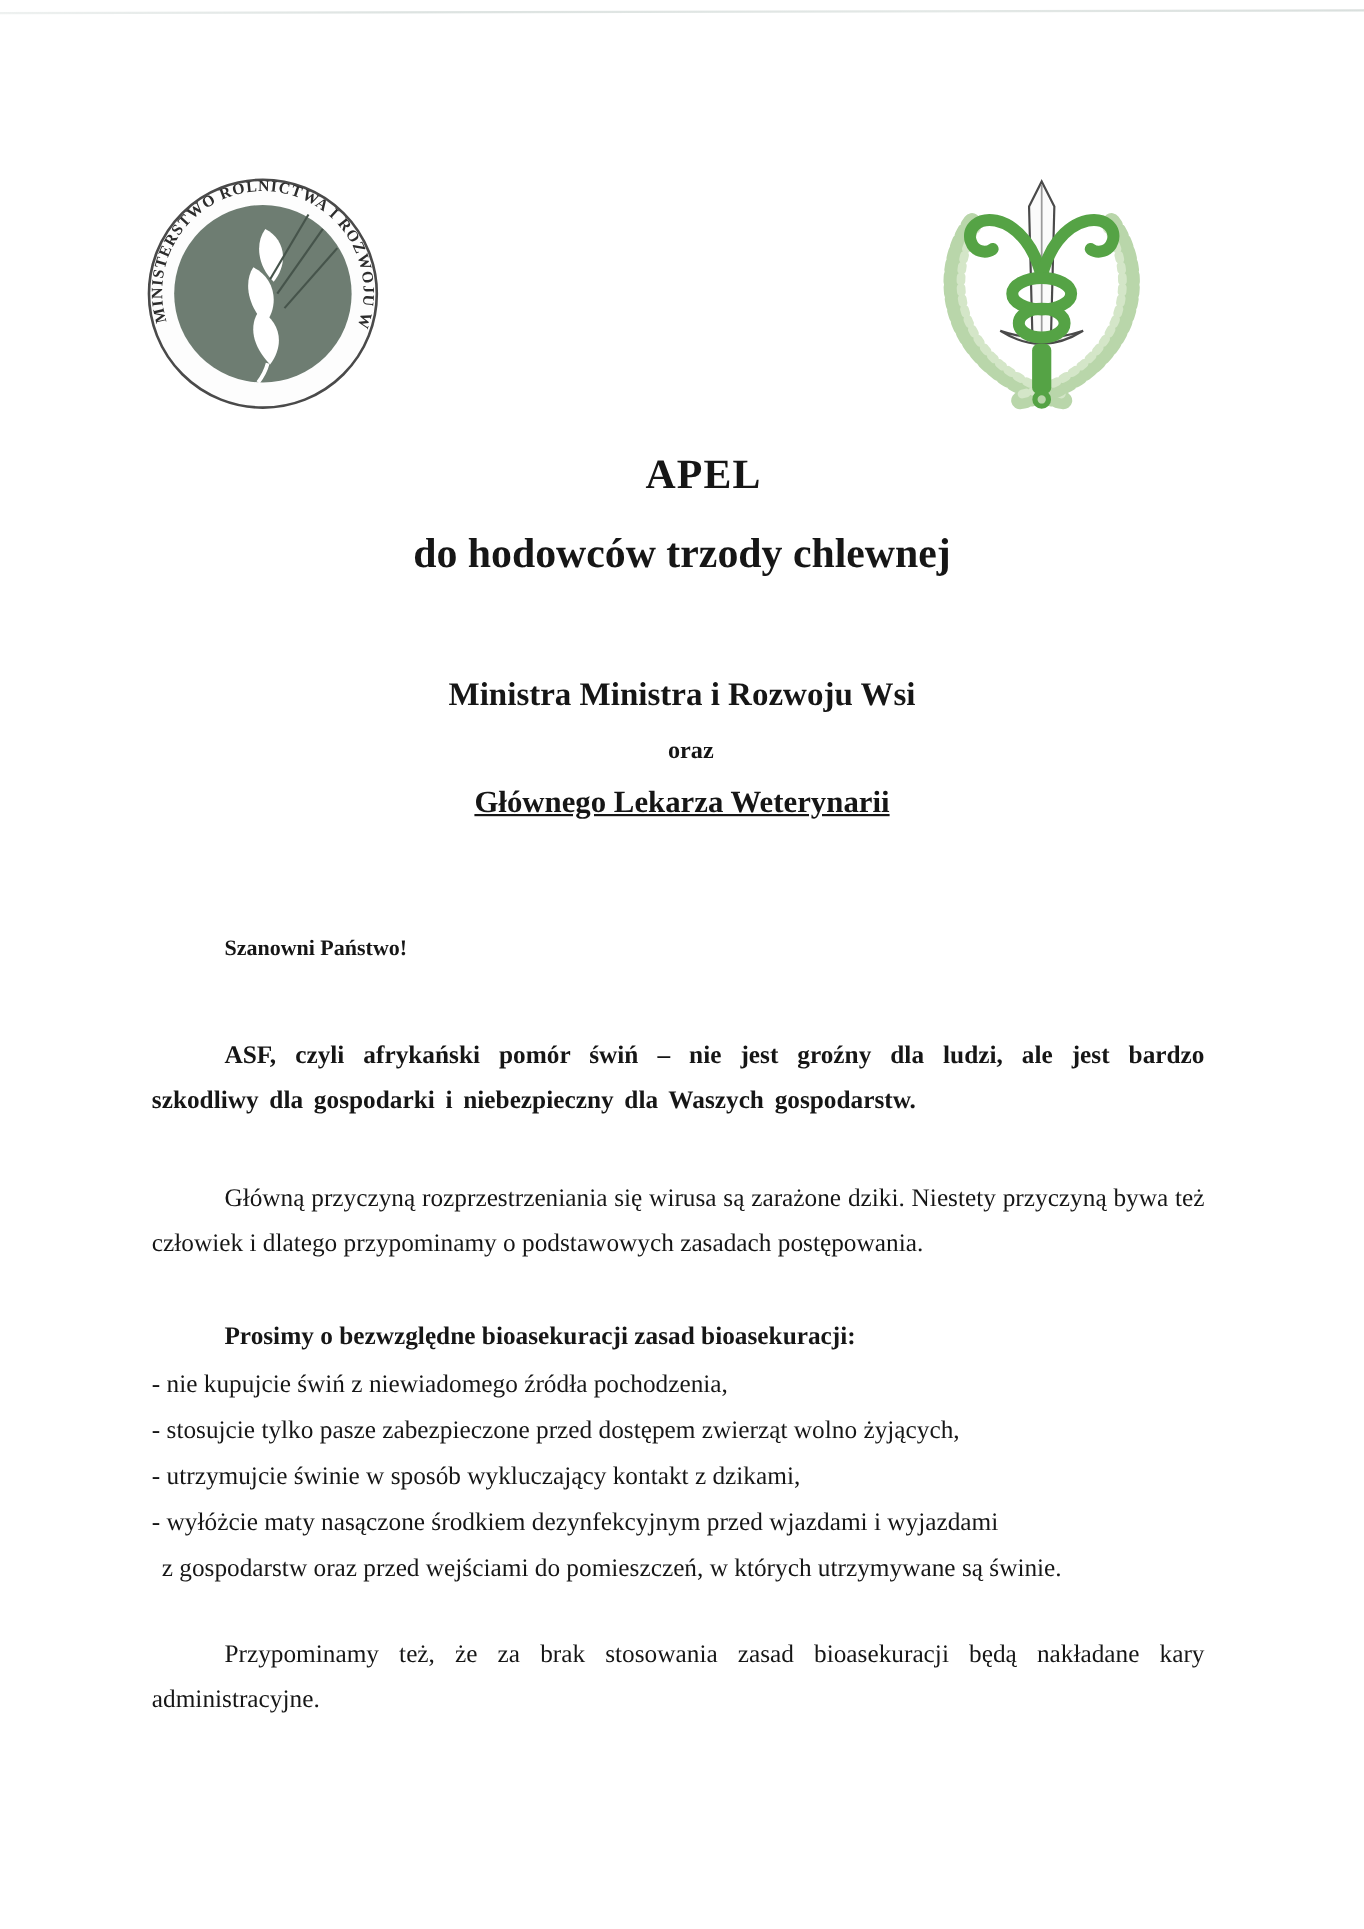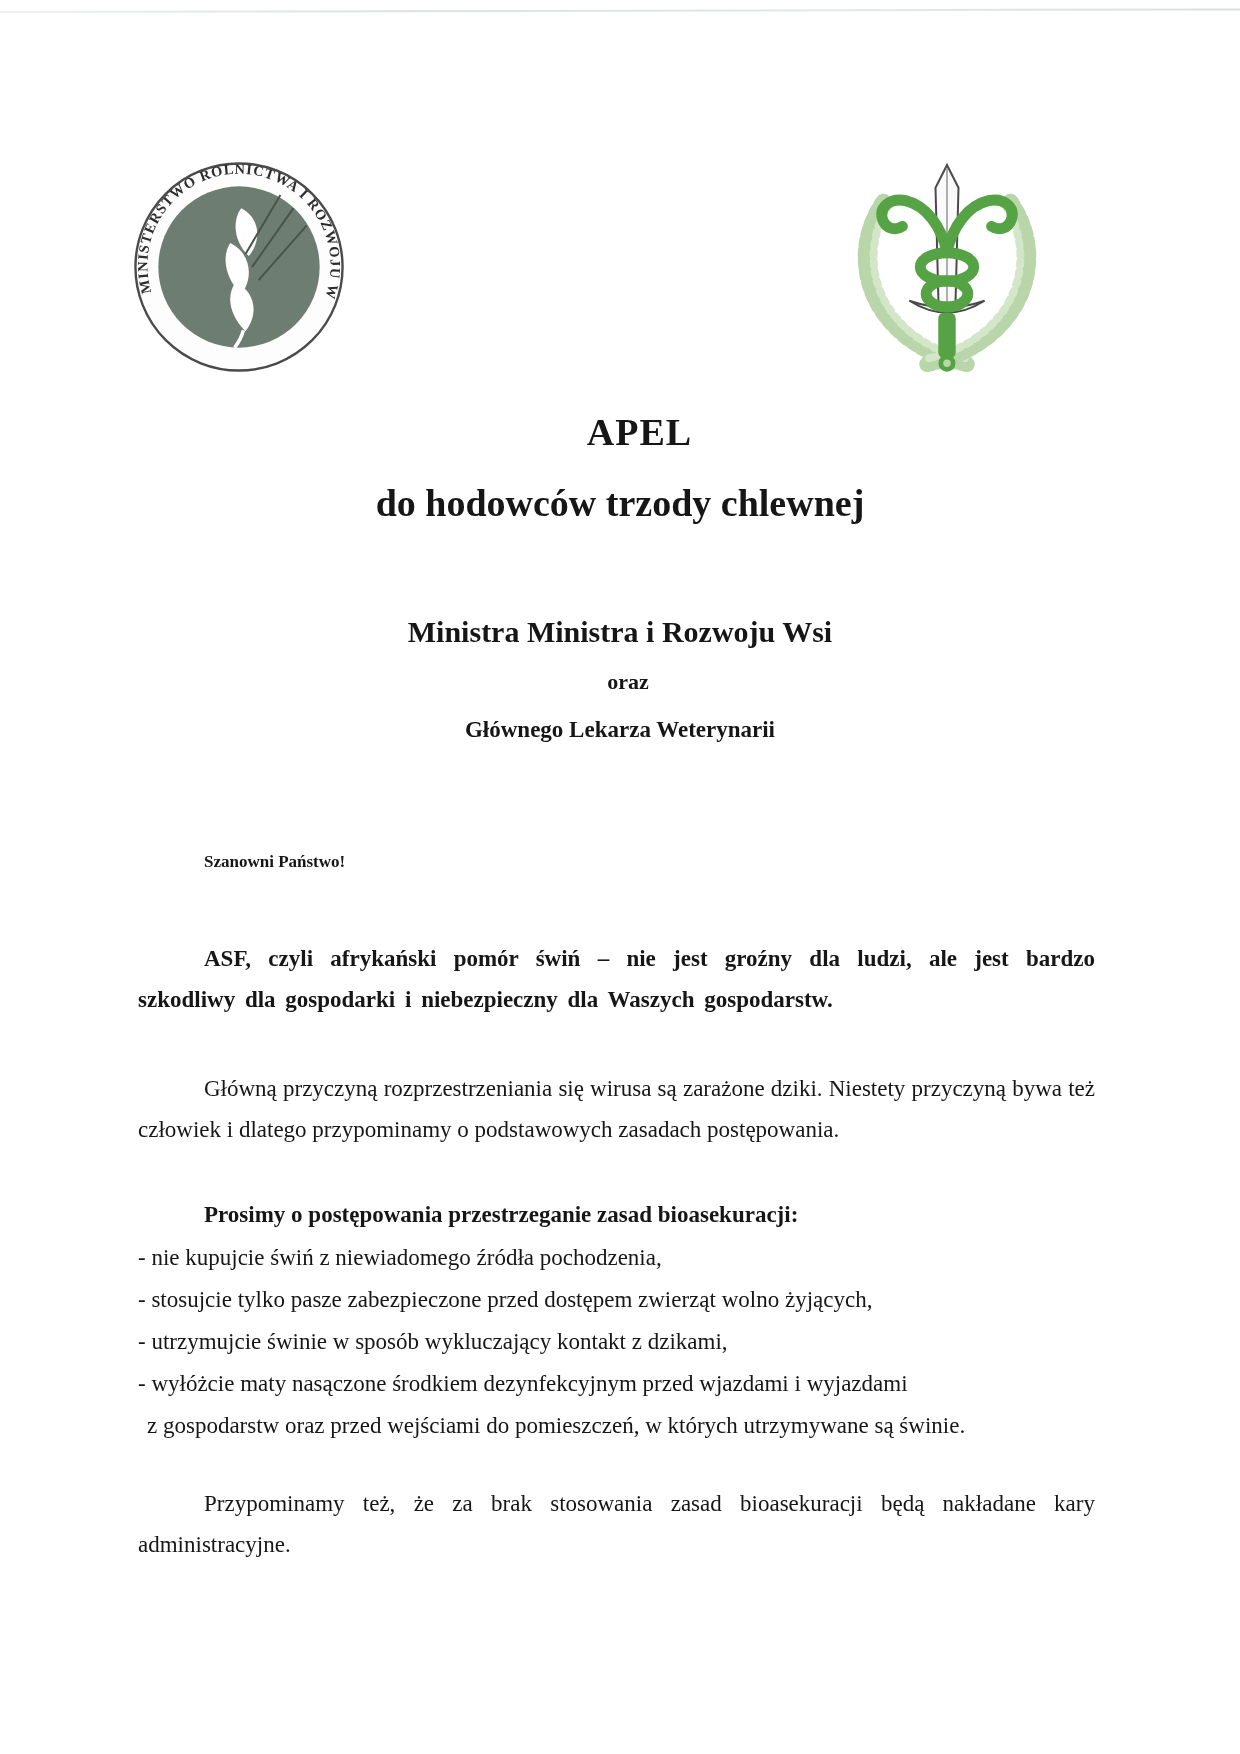--- a/index.html
+++ b/index.html
@@ -27,26 +27,26 @@
   .seal-wrap  { width:218px; height:218px; }
   .vet-wrap   { width:202px; height:222px; margin-right:42px; }
   .titles {
     position:absolute; top:408px; left:0; width:100%;
     text-align:center; font-weight:bold;
   }
   .t-apel     { font-size:38px; line-height:48px; letter-spacing:1px;padding-left:39px; }
   .t-sub      { font-size:38px; line-height:46px; margin-top:24px; }
   .t-author1  { font-size:30px; line-height:36px; margin-top:88px; }
   .t-oraz     { font-size:22px; line-height:28px; margin-top:18px;padding-left:16px; }
-  .t-author2  { font-size:23px; line-height:36px; margin-top:16px; }
+  .t-author2  { font-size:28px; line-height:36px; margin-top:16px;text-decoration:underline; }
   .body-block {
     position:absolute; top:846px; left:138px; width:957px;
     font-size:23px; line-height:41px;
   }
-  .salutation { font-weight:bold; font-size:17px; line-height:32px; padding-left:66px;font-family:Liberation Serif, serif; }
+  .salutation { font-weight:bold; font-size:20px; line-height:32px; padding-left:66px;font-family:Liberation Serif, serif; }
   .para { text-align:justify; text-indent:66px; }
   .para-asf   { margin-top:60px; font-weight:bold; word-spacing:4px; }
   .para-cause { margin-top:48px; }
   .bio-head   { margin-top:44px; font-weight:bold; padding-left:66px; line-height:41px; }
   .bio-list   { margin-top:2px; list-style:none; }
   .bio-list li { line-height:42px; }
   .bio-cont   { padding-left:9px; }
   .para-pen   { margin-top:36px; }
 </style>
 </head>
@@ -117,21 +117,21 @@
     <div class="t-author2">Głównego Lekarza Weterynarii</div>
   </div>
 
   <div class="body-block">
     <div class="salutation">Szanowni Państwo!</div>
 
     <p class="para para-asf">ASF, czyli afrykański pomór świń – nie jest groźny dla ludzi, ale jest bardzo szkodliwy dla gospodarki i niebezpieczny dla Waszych gospodarstw.</p>
 
     <p class="para para-cause">Główną przyczyną rozprzestrzeniania się wirusa są zarażone dziki. Niestety przyczyną bywa też człowiek i dlatego przypominamy o podstawowych zasadach postępowania.</p>
 
-    <div class="bio-head">Prosimy o postępowania przestrzeganie zasad bioasekuracji:</div>
+    <div class="bio-head">Prosimy o bezwzględne bioasekuracji zasad bioasekuracji:</div>
 
     <ul class="bio-list">
       <li>- nie kupujcie świń z niewiadomego źródła pochodzenia,</li>
       <li>- stosujcie tylko pasze zabezpieczone przed dostępem zwierząt wolno żyjących,</li>
       <li>- utrzymujcie świnie w sposób wykluczający kontakt z dzikami,</li>
       <li>- wyłóżcie maty nasączone środkiem dezynfekcyjnym przed wjazdami i wyjazdami</li>
       <li class="bio-cont">z gospodarstw oraz przed wejściami do pomieszczeń, w których utrzymywane są świnie.</li>
     </ul>
 
     <p class="para para-pen">Przypominamy też, że za brak stosowania zasad bioasekuracji będą nakładane kary administracyjne.</p>

